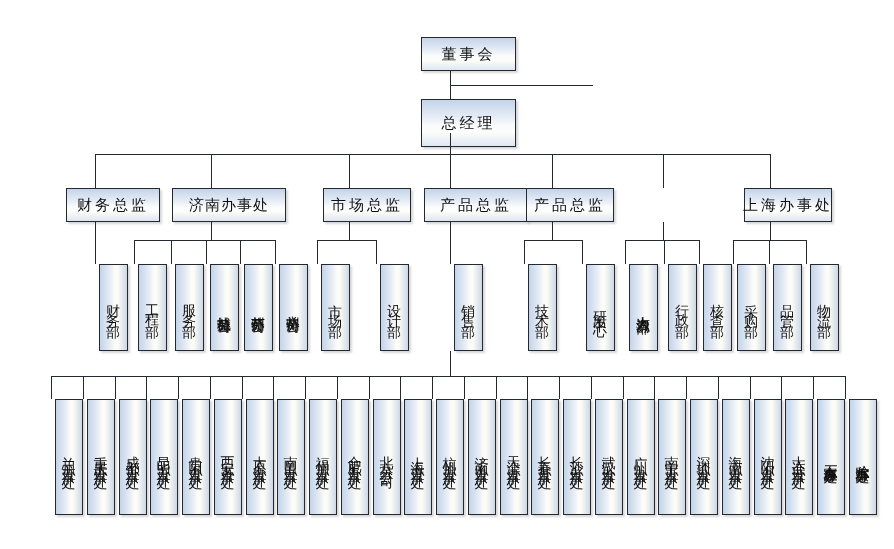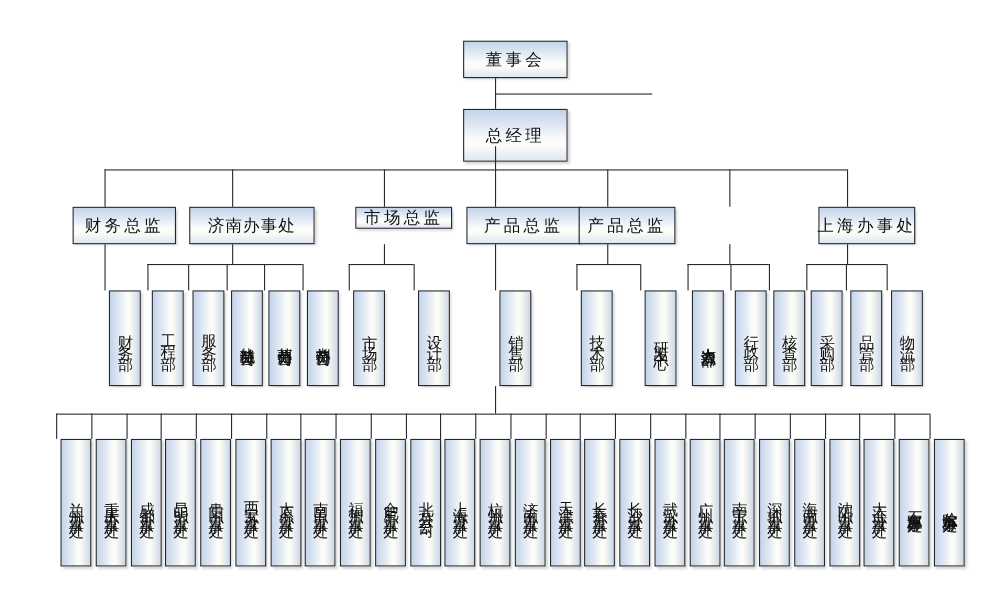--- a/index.html
+++ b/index.html
@@ -60,21 +60,21 @@
     <div class="line" style="left: 171px; top: 240px; width: 1px; height: 24px;"></div>
     <div class="line" style="left: 206px; top: 240px; width: 1px; height: 24px;"></div>
     <div class="line" style="left: 240px; top: 240px; width: 1px; height: 24px;"></div>
     <div class="line" style="left: 275px; top: 240px; width: 1px; height: 24px;"></div>
     <div class="node v" style="left: 120px; top: 264px; width: 29px; height: 87px; letter-spacing: 10px;">工程部</div>
     <div class="node v" style="left: 157px; top: 264px; width: 29px; height: 87px; letter-spacing: 10px;">服务部</div>
     <div class="node v" style="left: 192px; top: 264px; width: 29px; height: 87px; letter-spacing: 1px;">盐城分公司</div>
     <div class="node v" style="left: 226px; top: 264px; width: 29px; height: 87px; letter-spacing: 1px;">苏州分公司</div>
     <div class="node v" style="left: 261px; top: 264px; width: 29px; height: 87px; letter-spacing: 1px;">常州分公司</div>
     <div class="line" style="left: 349px; top: 154px; width: 1px; height: 34px;"></div>
-    <div class="node" style="left: 305px; top: 188px; width: 88px; height: 20px; letter-spacing: 3px;">市场总监</div>
+    <div class="node" style="left: 305px; top: 188px; width: 88px; height: 34px; letter-spacing: 3px;">市场总监</div>
     <div class="line" style="left: 349px; top: 222px; width: 1px; height: 18px;"></div>
     <div class="line" style="left: 317px; top: 240px; width: 59px; height: 1px;"></div>
     <div class="line" style="left: 317px; top: 240px; width: 1px; height: 24px;"></div>
     <div class="line" style="left: 376px; top: 240px; width: 1px; height: 24px;"></div>
     <div class="node v" style="left: 303px; top: 264px; width: 29px; height: 87px; letter-spacing: 10px;">市场部</div>
     <div class="node v" style="left: 362px; top: 264px; width: 29px; height: 87px; letter-spacing: 10px;">设计部</div>
     <div class="line" style="left: 450px; top: 154px; width: 1px; height: 34px;"></div>
     <div class="node" style="left: 406px; top: 188px; width: 104px; height: 34px; letter-spacing: 3px;">产品总监</div>
     <div class="line" style="left: 450px; top: 222px; width: 1px; height: 42px;"></div>
     <div class="node v" style="left: 436px; top: 264px; width: 29px; height: 87px; letter-spacing: 10px;">销售部</div>

